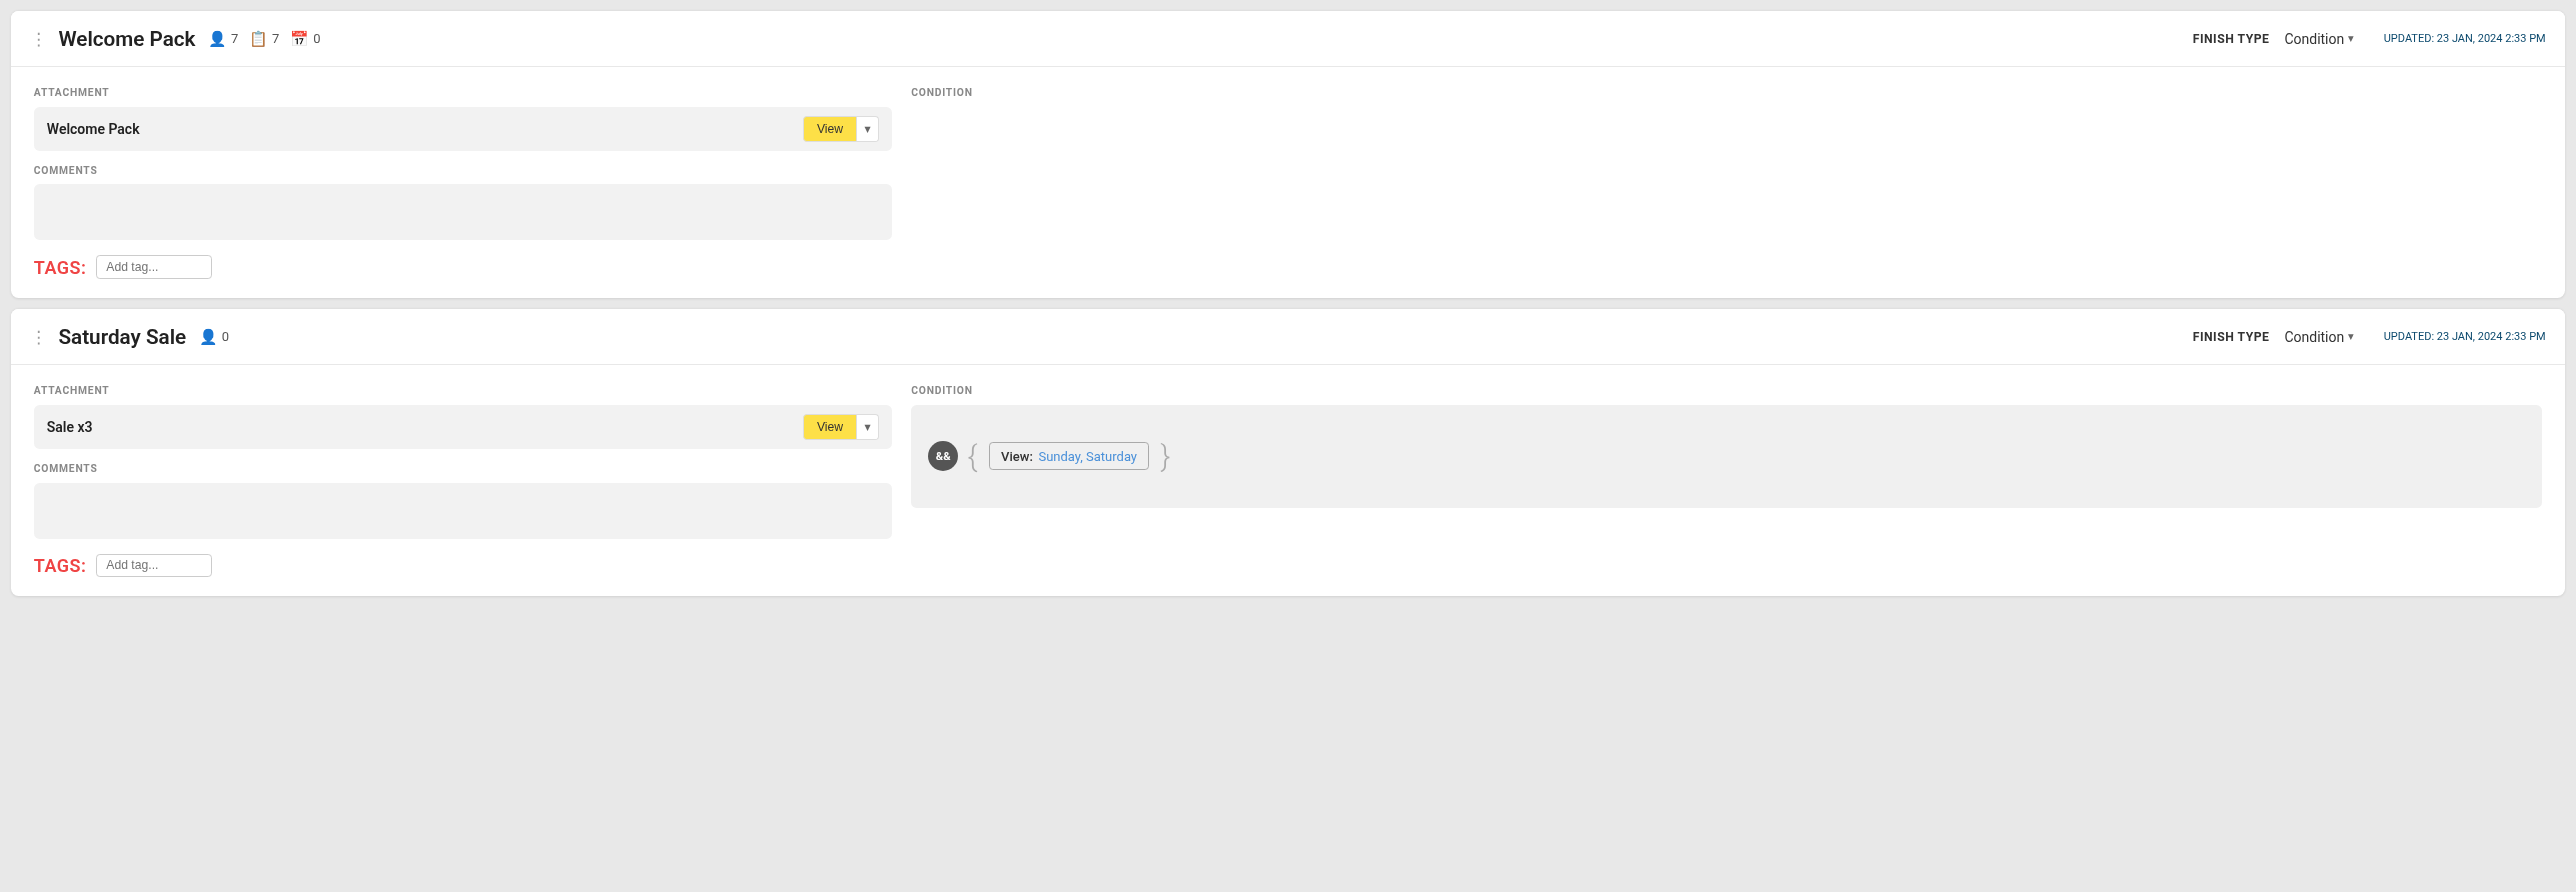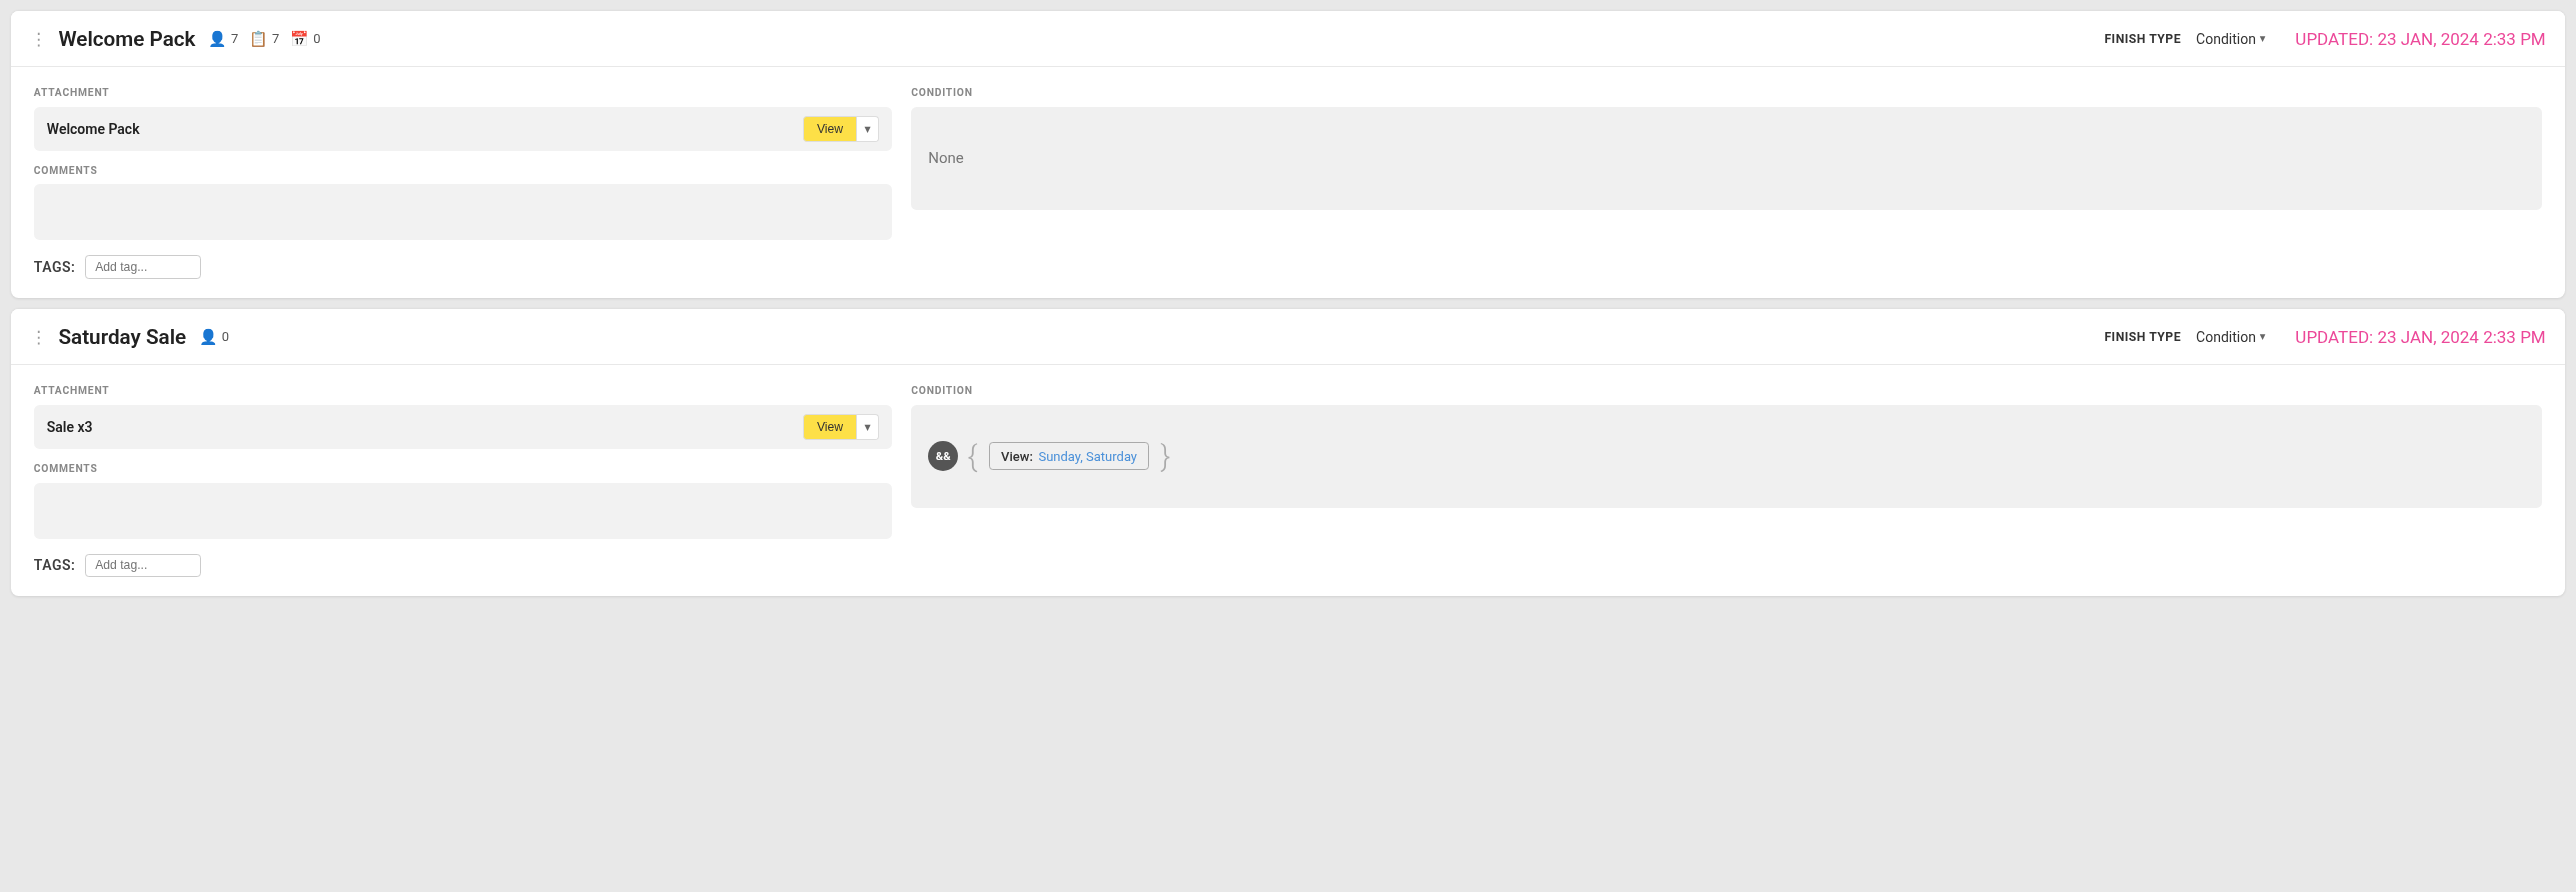--- a/index.html
+++ b/index.html
@@ -90,22 +90,22 @@
       padding: 3.8px 7.5px;
       border-radius: 3.8px;
     }
 
     .chevron-icon {
       font-size: 11.3px;
       color: #666;
     }
 
     .updated-label {
-      font-size: 17px;
-      color: #ec4899;
+      font-size: 11px;
+      color: #0c4a6e;
       margin-left: 15px;
     }
 
     .card-body {
       padding: 19px 22.5px;
     }
 
     .two-col {
       display: grid;
       grid-template-columns: 1fr 1.9fr;
@@ -187,23 +187,23 @@
     }
 
     .tags-row {
       display: flex;
       align-items: center;
       gap: 9.4px;
       margin-top: 7.5px;
     }
 
     .tags-label {
-      font-size: 14px;
+      font-size: 18px;
       font-weight: 600;
-      color: #404040;
+      color: #ef4444;
       text-transform: uppercase;
       letter-spacing: 0.5px;
     }
 
     .tags-input {
       border: 0.9px solid #ccc;
       border-radius: 3.8px;
       padding: 3.8px 9.4px;
       font-size: 12.2px;
       color: #aaa;
@@ -317,23 +317,20 @@
         </div>
 
         <div style="margin-top:13px;">
           <div class="section-label">COMMENTS</div>
           <div class="comments-box"></div>
         </div>
       </div>
 
       <div>
         <div class="section-label">CONDITION</div>
-        <div class="condition-box">
-          <span class="none-text">None</span>
-        </div>
       </div>
     </div>
 
     <div class="tags-row">
       <span class="tags-label">TAGS:</span>
       <input class="tags-input" type="text" placeholder="Add tag..." style="">
     </div>
   </div>
 </div>
 

